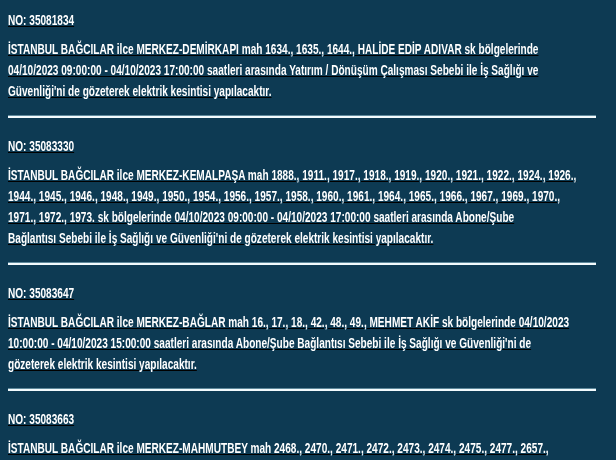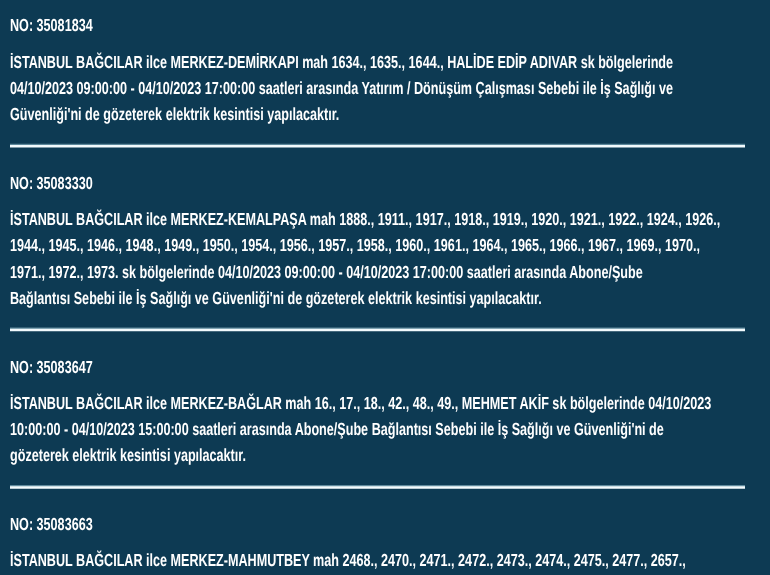--- a/index.html
+++ b/index.html
@@ -8,21 +8,21 @@
     width: 616px;
     height: 460px;
     overflow: hidden;
   }
   body {
     background: var(--bg, #0d3a53);
     font-family: "Liberation Sans", sans-serif;
     box-sizing: border-box;
     padding: 10px 20px 0 8px;
   }
-  .notice { display: block; }
+  .notice { display: block; text-decoration: underline; }
   .notice-no {
     color: var(--fg, #ffffff);
     font-size: 14px;
     font-weight: 700;
     line-height: 21px;
     margin: 0 0 8px 0;
     width: 818px;
     transform: scaleX(0.72);
     transform-origin: 0 0;
     white-space: pre-line;

